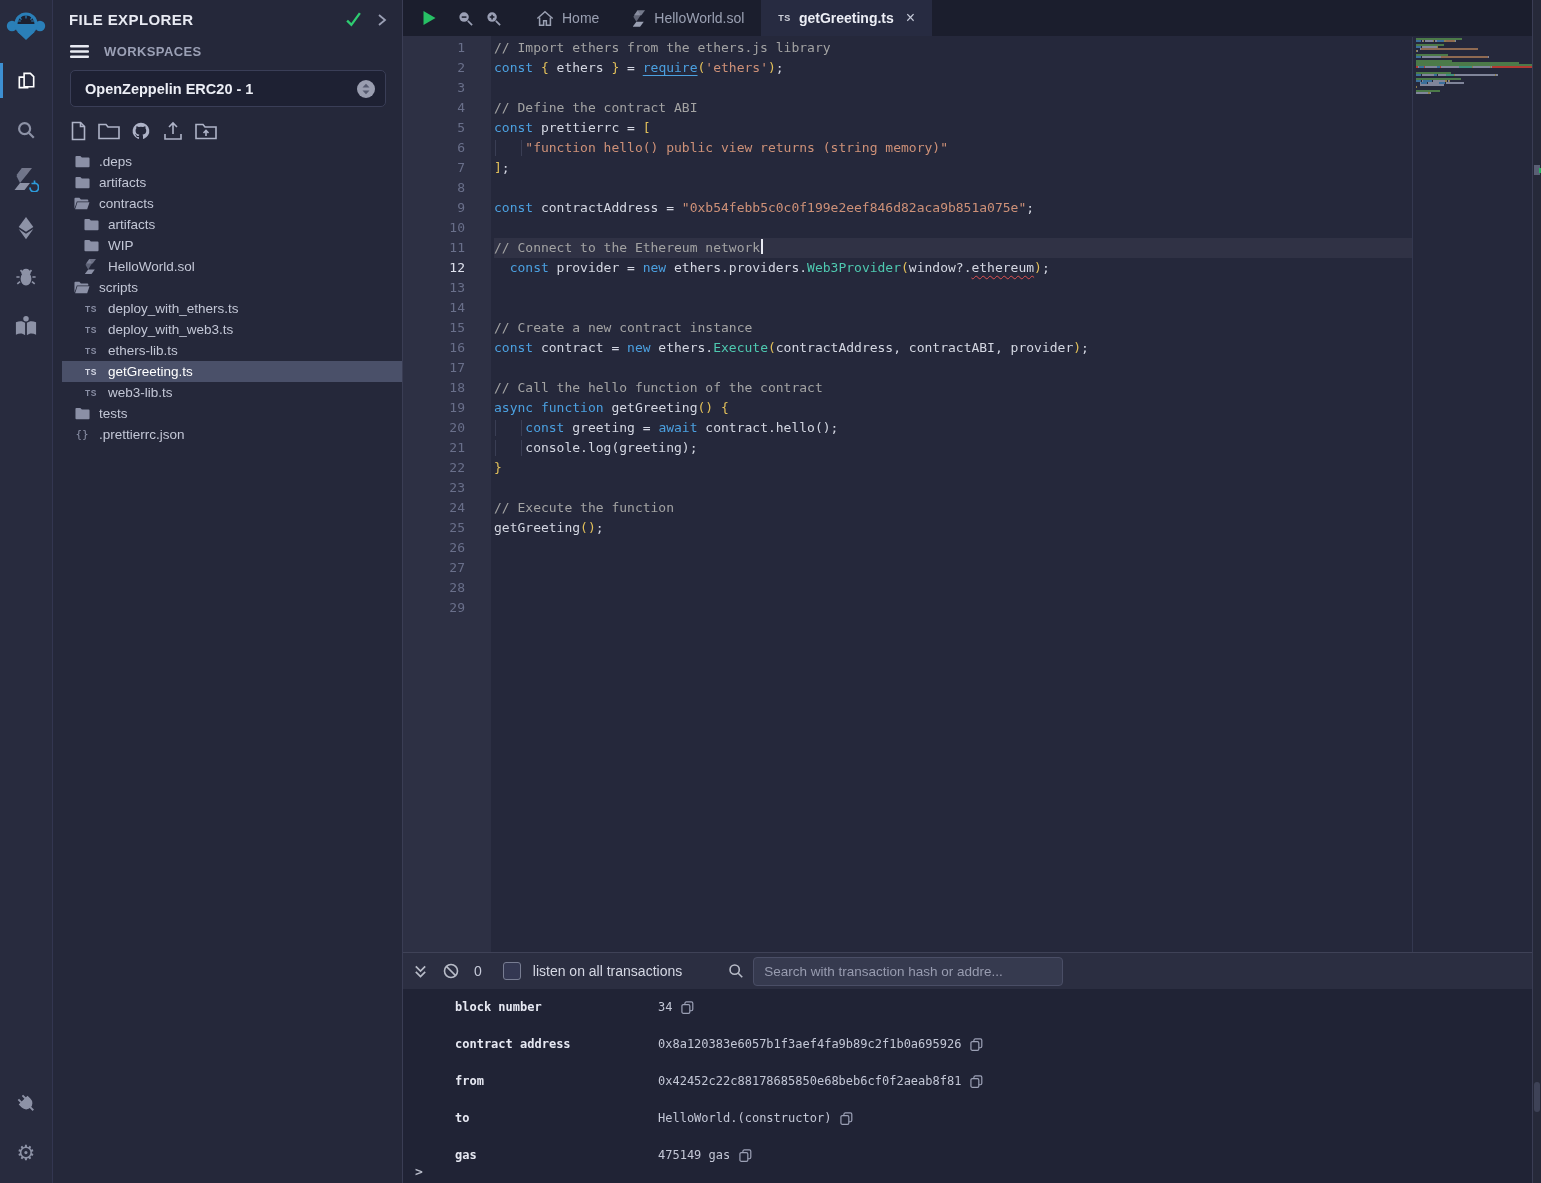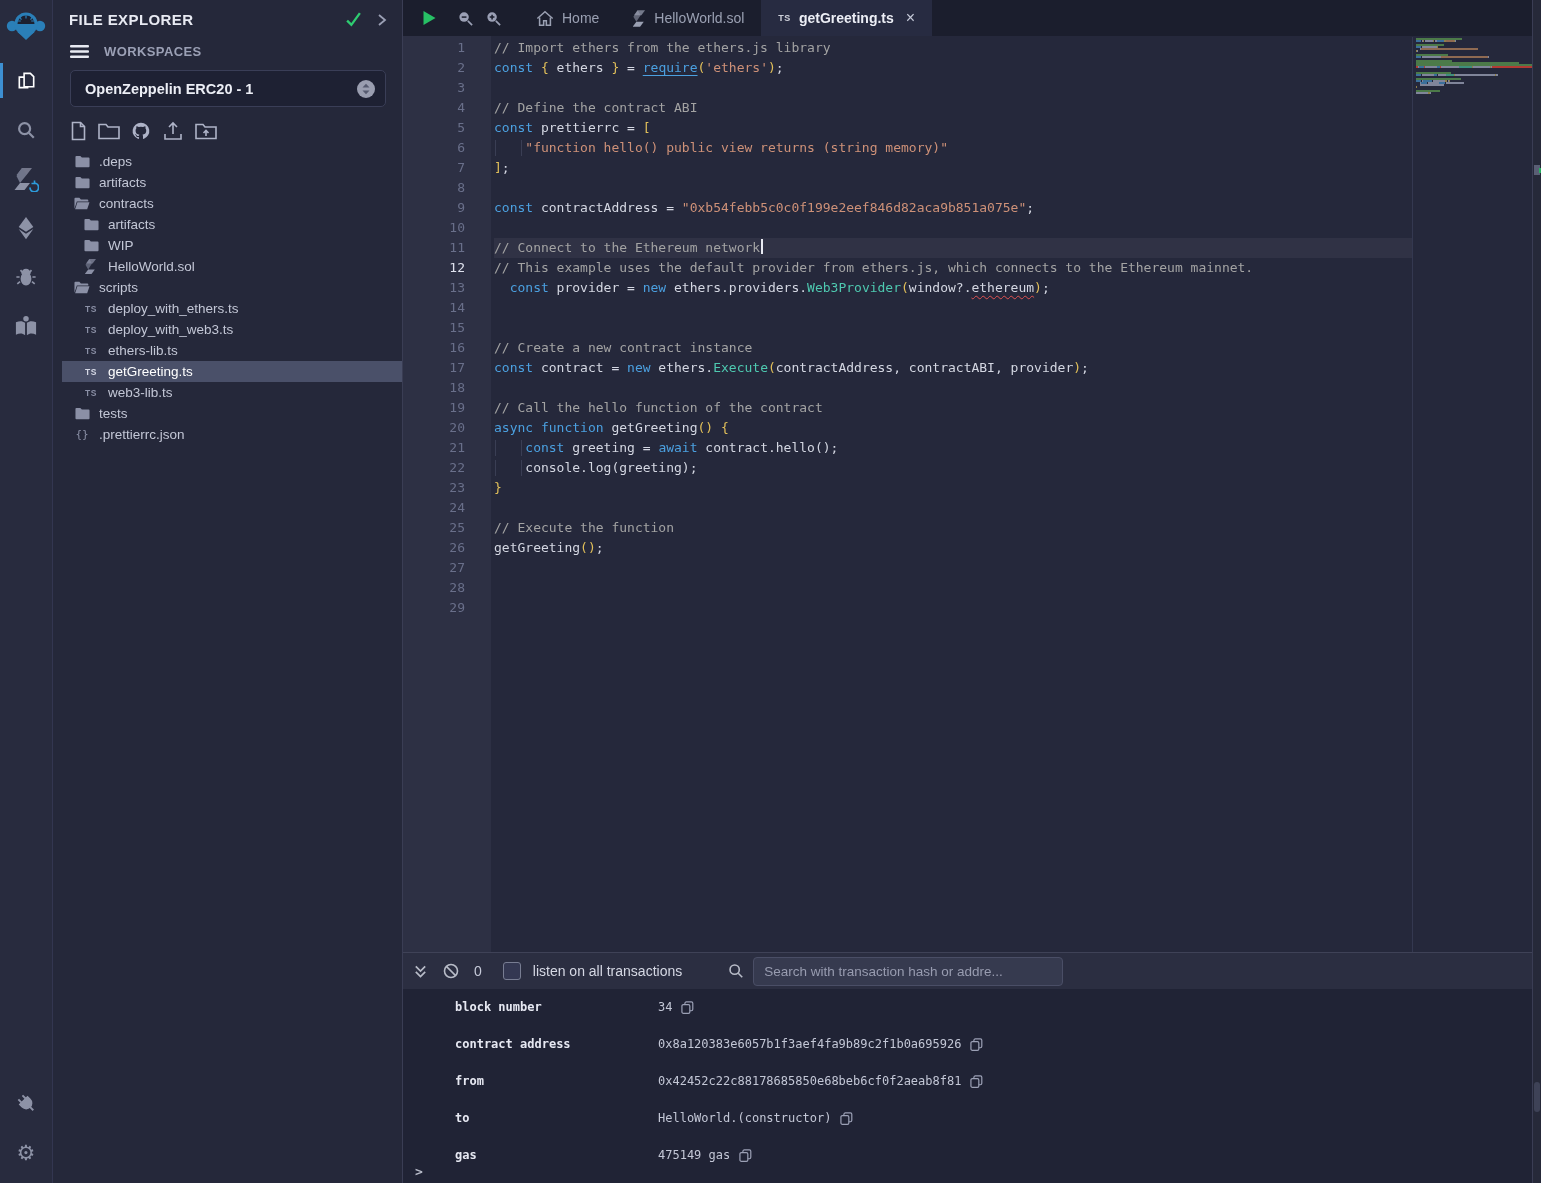--- a/index.html
+++ b/index.html
@@ -435,21 +435,20 @@
           <div class="cl"><span class="tk-kw">const</span><span class="tk-txt"> </span><span class="tk-br">{</span><span class="tk-txt"> ethers </span><span class="tk-br">}</span><span class="tk-txt"> = </span><span class="tk-und">require</span><span class="tk-br">(</span><span class="tk-str">'ethers'</span><span class="tk-br">)</span><span class="tk-txt">;</span></div>
           <div class="cl"></div>
           <div class="cl"><span class="tk-cm">// Define the contract ABI</span></div>
           <div class="cl"><span class="tk-kw">const</span><span class="tk-txt"> prettierrc = </span><span class="tk-br">[</span></div>
           <div class="cl"><i class="guide" style="left: 1px;"></i><i class="guide" style="left: 27px;"></i><span class="tk-txt">    </span><span class="tk-str">"function hello() public view returns (string memory)"</span></div>
           <div class="cl"><span class="tk-br">]</span><span class="tk-txt">;</span></div>
           <div class="cl"></div>
           <div class="cl"><span class="tk-kw">const</span><span class="tk-txt"> contractAddress = </span><span class="tk-str">"0xb54febb5c0c0f199e2eef846d82aca9b851a075e"</span><span class="tk-txt">;</span></div>
           <div class="cl"></div>
           <div class="cl cl-active"><span class="tk-cm">// Connect to the Ethereum network</span><i class="cursor"></i></div>
-          <div class="cl"><span class="tk-cm">// This example uses the default provider from ethers.js, which connects to the Ethereum mainnet.</span></div>
           <div class="cl"><span class="tk-txt">  </span><span class="tk-kw">const</span><span class="tk-txt"> provider = </span><span class="tk-kw">new</span><span class="tk-txt"> ethers.providers.</span><span class="tk-cls">Web3Provider</span><span class="tk-br">(</span><span class="tk-txt">window?.</span><span class="tk-err">ethereum</span><span class="tk-br">)</span><span class="tk-txt">;</span></div>
           <div class="cl"></div>
           <div class="cl"></div>
           <div class="cl"><span class="tk-cm">// Create a new contract instance</span></div>
           <div class="cl"><span class="tk-kw">const</span><span class="tk-txt"> contract = </span><span class="tk-kw">new</span><span class="tk-txt"> ethers.</span><span class="tk-cls">Execute</span><span class="tk-br">(</span><span class="tk-txt">contractAddress, contractABI, provider</span><span class="tk-br">)</span><span class="tk-txt">;</span></div>
           <div class="cl"></div>
           <div class="cl"><span class="tk-cm">// Call the hello function of the contract</span></div>
           <div class="cl"><span class="tk-kw">async</span><span class="tk-txt"> </span><span class="tk-kw">function</span><span class="tk-txt"> getGreeting</span><span class="tk-br">()</span><span class="tk-txt"> </span><span class="tk-br">{</span></div>
           <div class="cl"><i class="guide" style="left: 1px;"></i><i class="guide" style="left: 27px;"></i><span class="tk-txt">    </span><span class="tk-kw">const</span><span class="tk-txt"> greeting = </span><span class="tk-kw">await</span><span class="tk-txt"> contract.hello();</span></div>
           <div class="cl"><i class="guide" style="left: 1px;"></i><i class="guide" style="left: 27px;"></i><span class="tk-txt">    console.log(greeting);</span></div>

